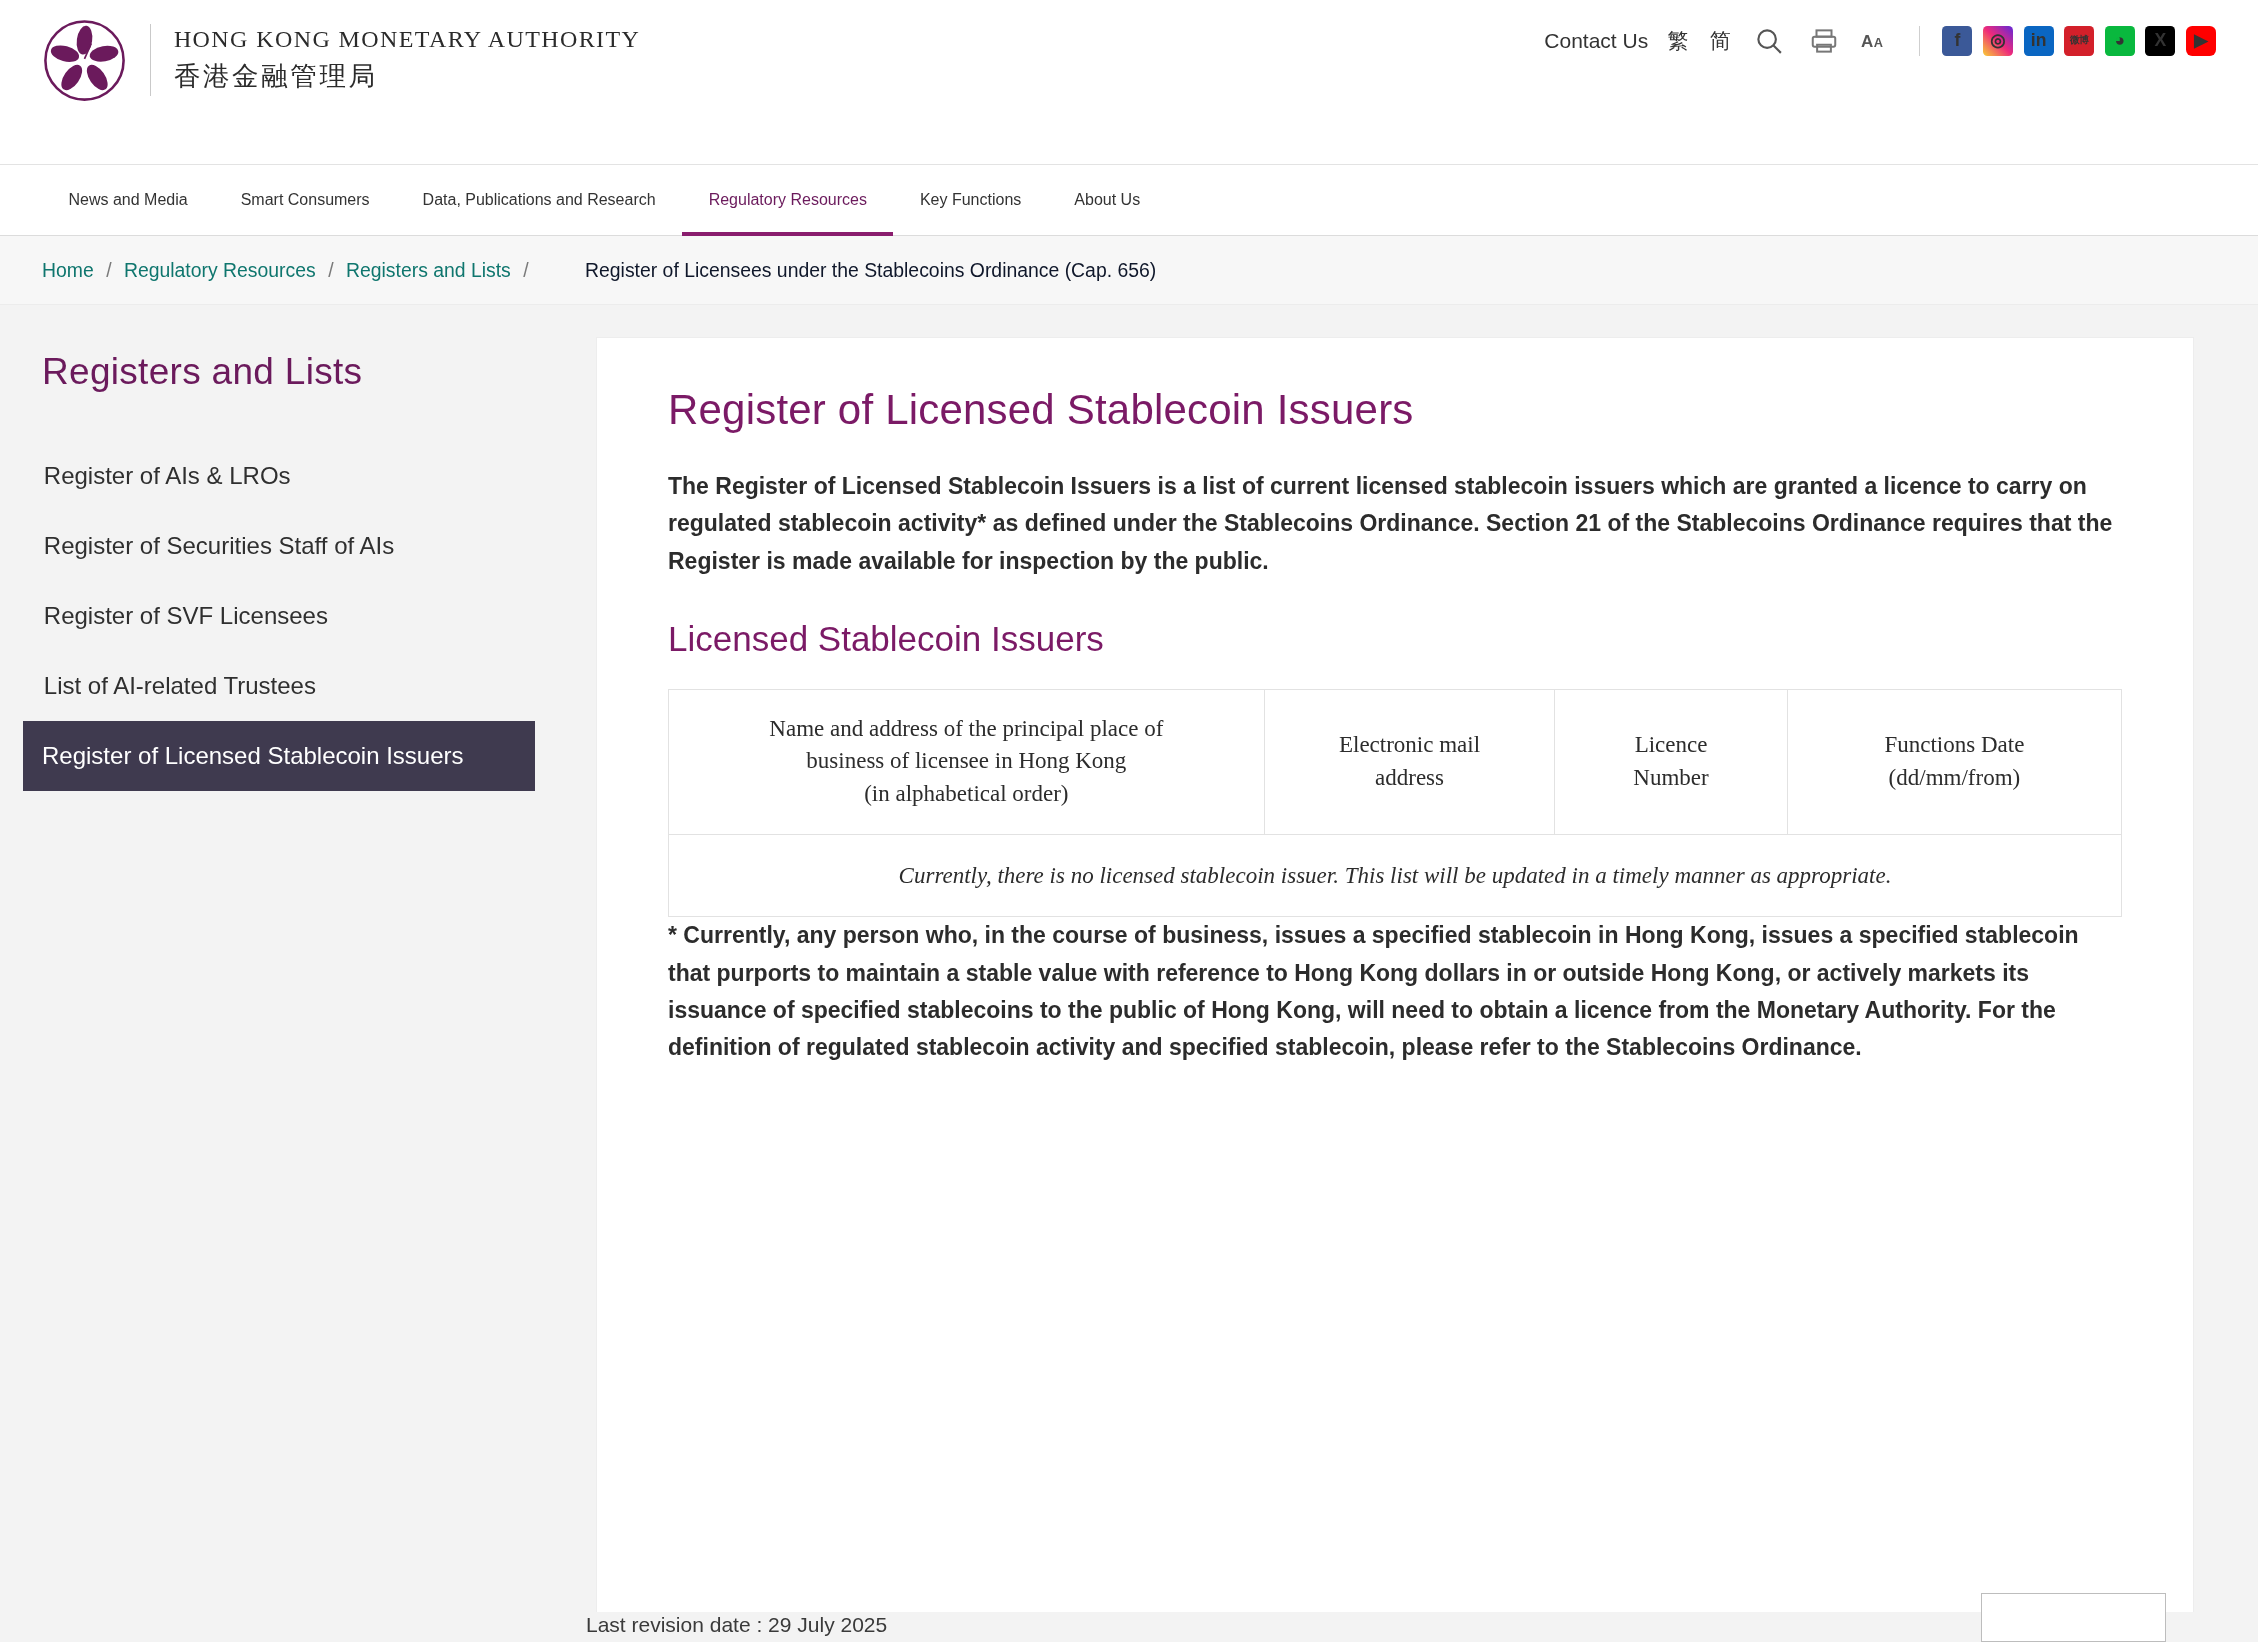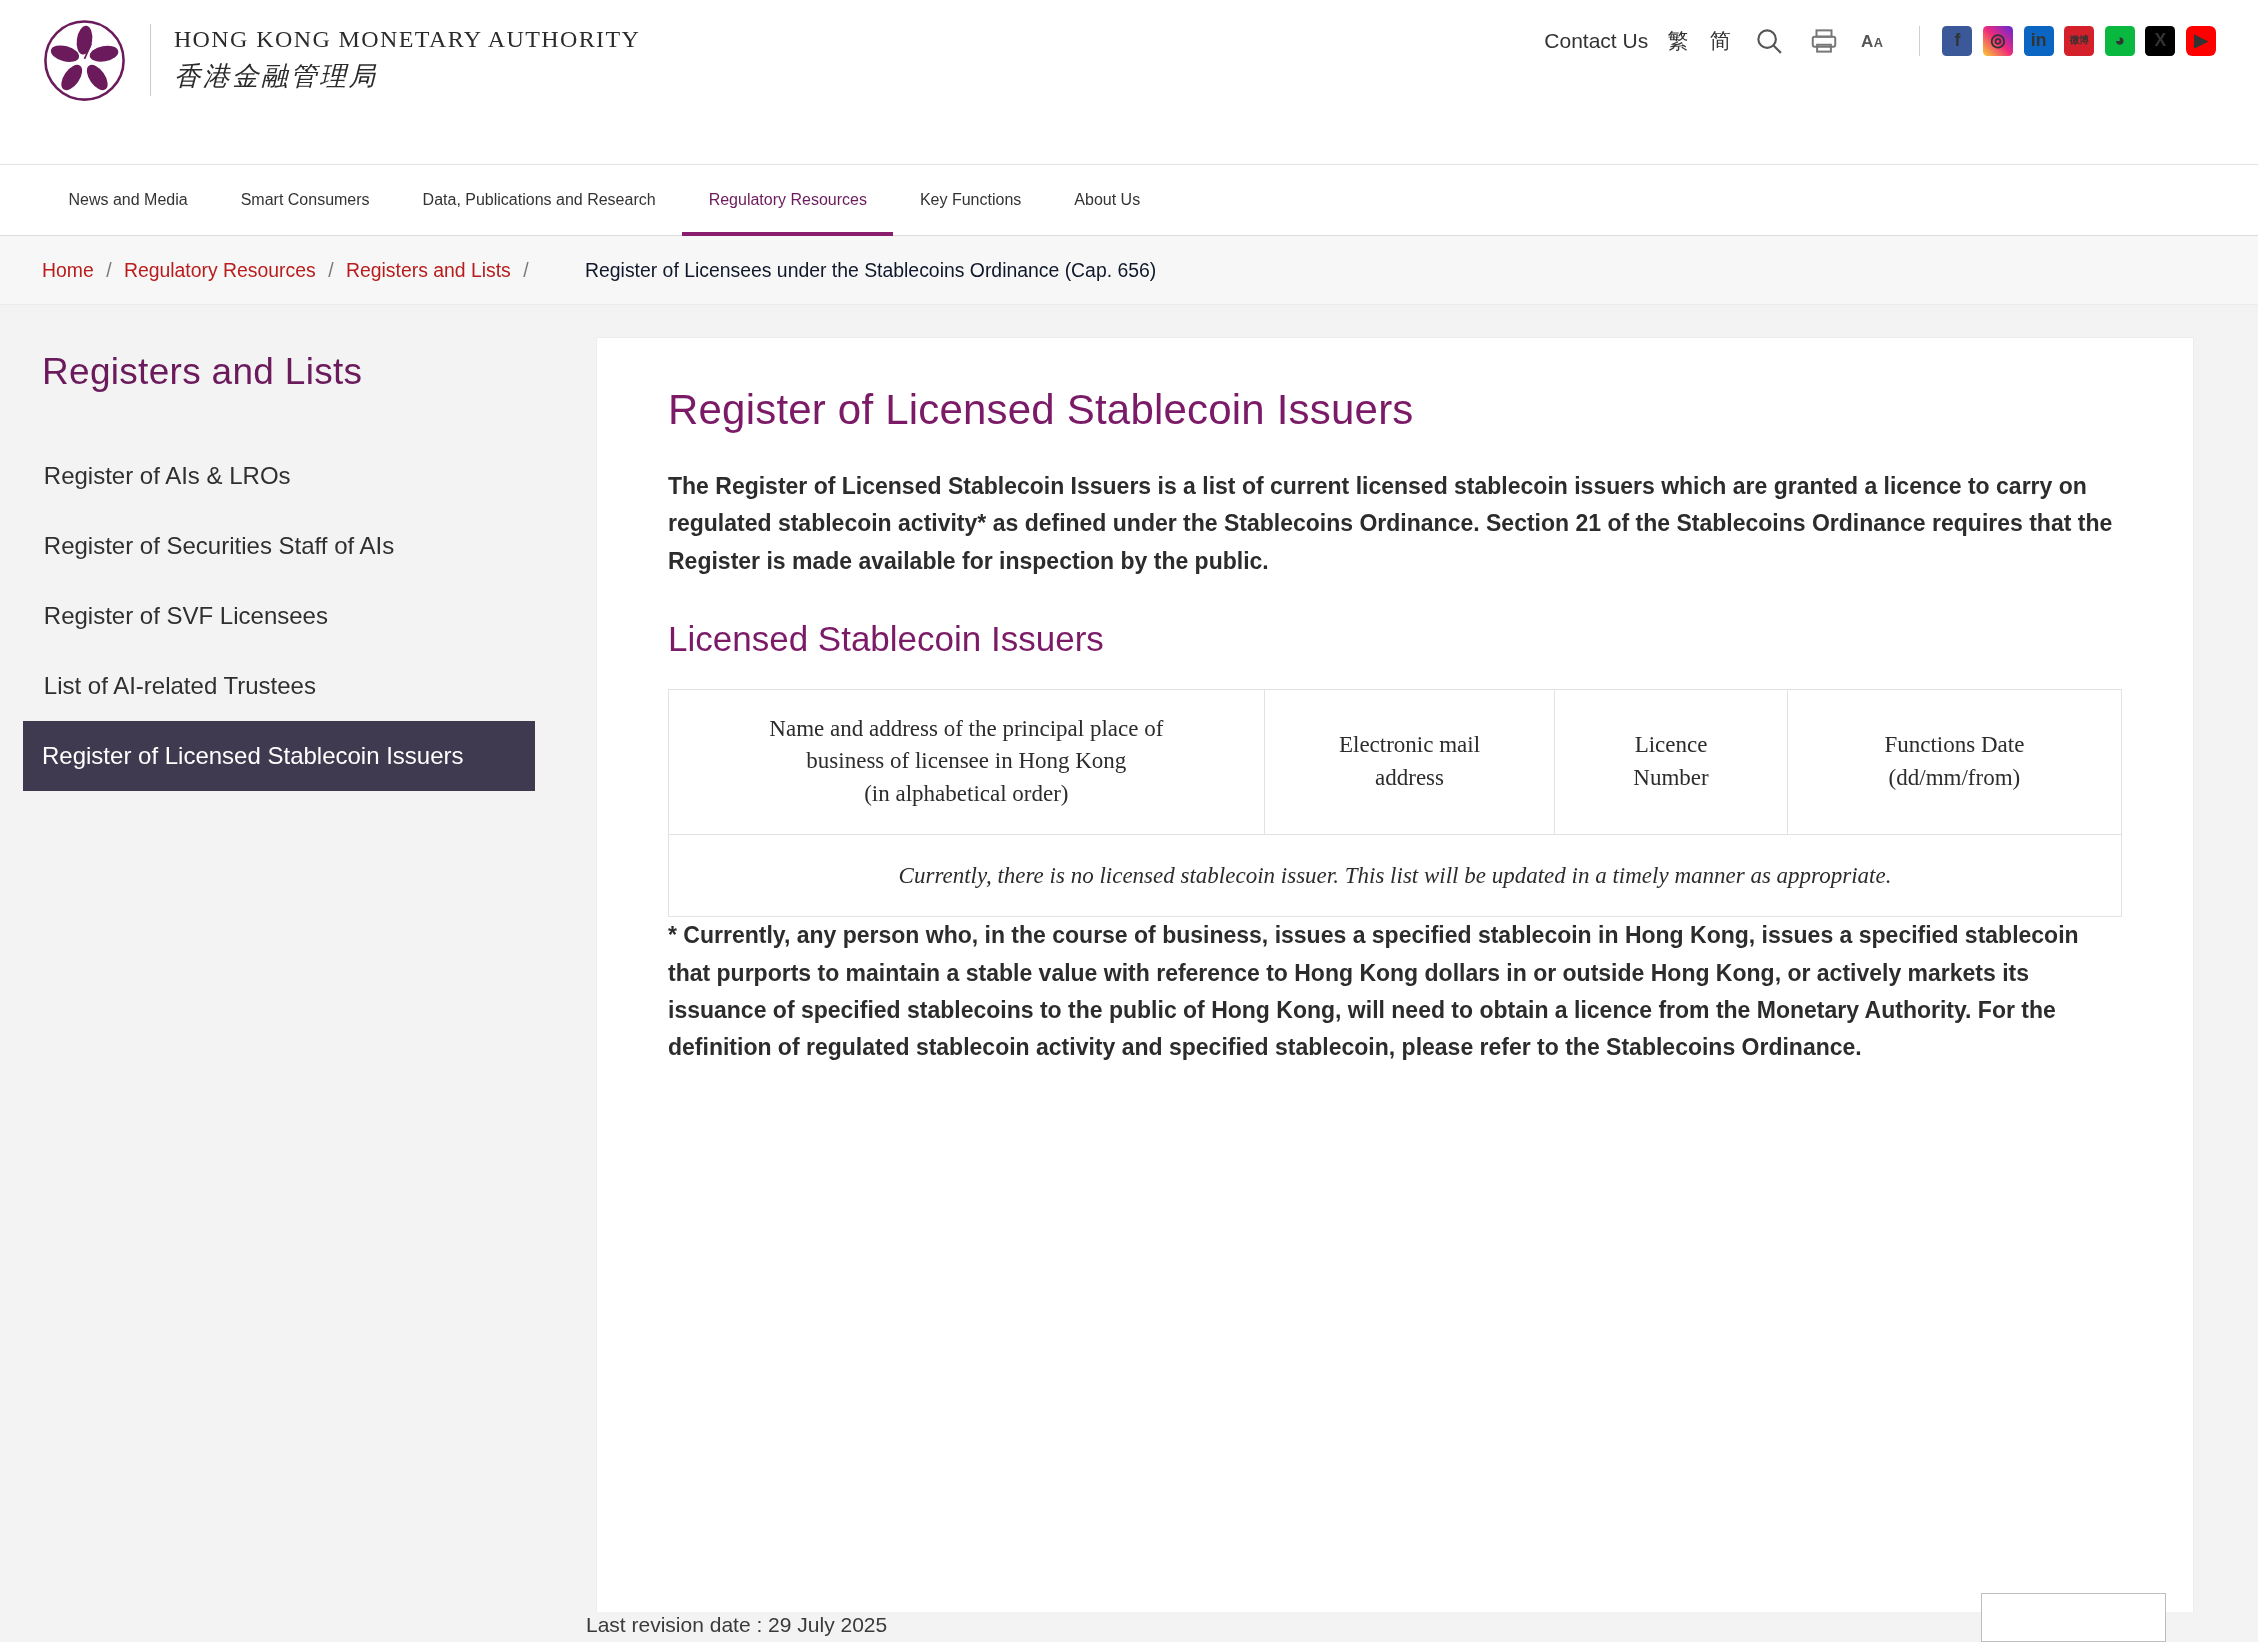--- a/index.html
+++ b/index.html
@@ -29,21 +29,21 @@
   .brand-divider {
     width: 0.9px; height: 72px; background: #c9c9c9;
   }
   .brand-text { display: flex; flex-direction: column; gap: 5.3px; }
   .brand-en {
     font-family: "Liberation Serif", serif;
     font-size: 24px; letter-spacing: 1.4px; color: #2b2b2b;
   }
   .brand-zh {
     font-family: "Liberation Serif", serif;
-    font-size: 26.5px; letter-spacing: 2.6px; color: #2b2b2b; font-style: italic;
+    font-size: 26.5px; letter-spacing: 2.6px; color: #2b2b2b;
   }
 
   .util {
     position: absolute;
     right: 42px; top: 23px;
     display: flex; align-items: center; gap: 19.4px;
   }
   .util a, .util span { text-decoration: none; color: #333; }
   .util-link { font-size: 21px; color: #333; }
   .util-lang { font-size: 21px; color: #333; letter-spacing: 1.8px; }
@@ -96,21 +96,21 @@
   .crumb-bar {
     height: 69px;
     background: #f7f7f7;
     display: flex; align-items: center;
     padding-left: 42px;
     font-size: 19.4px;
     color: #3b3b3b;
     border-bottom: 0.9px solid #ececec;
   }
   .crumb-bar .sep { margin: 0 12.4px; color: #7a7a7a; }
-  .crumb-bar .crumb { color: #b91c1c; }
+  .crumb-bar .crumb { color: #0f766e; }
   .crumb-bar .crumb.last { color: #0f172a; margin-left: 44px; }
 
   
   .page {
     display: flex;
     background: #f3f3f3;
     height: 1373px;
     padding: 0;
   }
   .sidebar {

